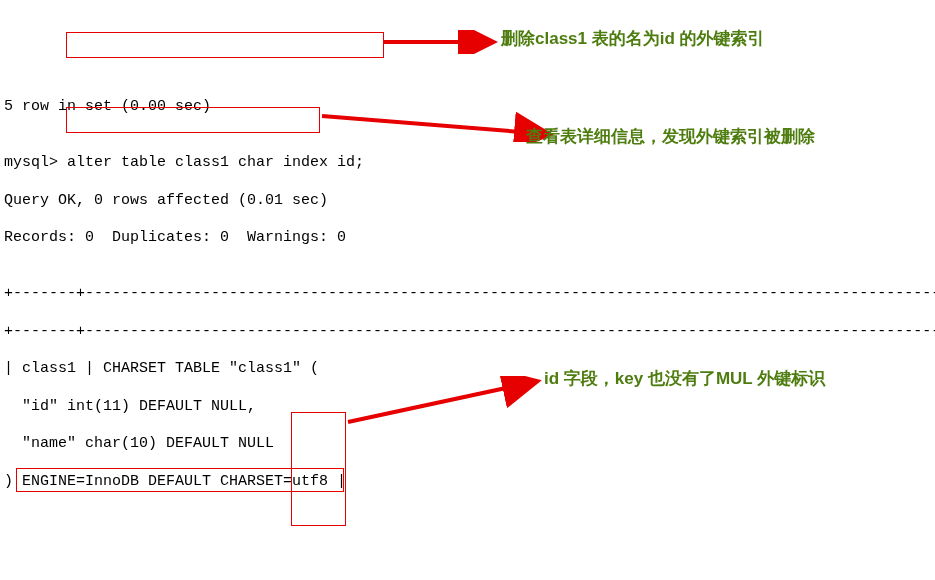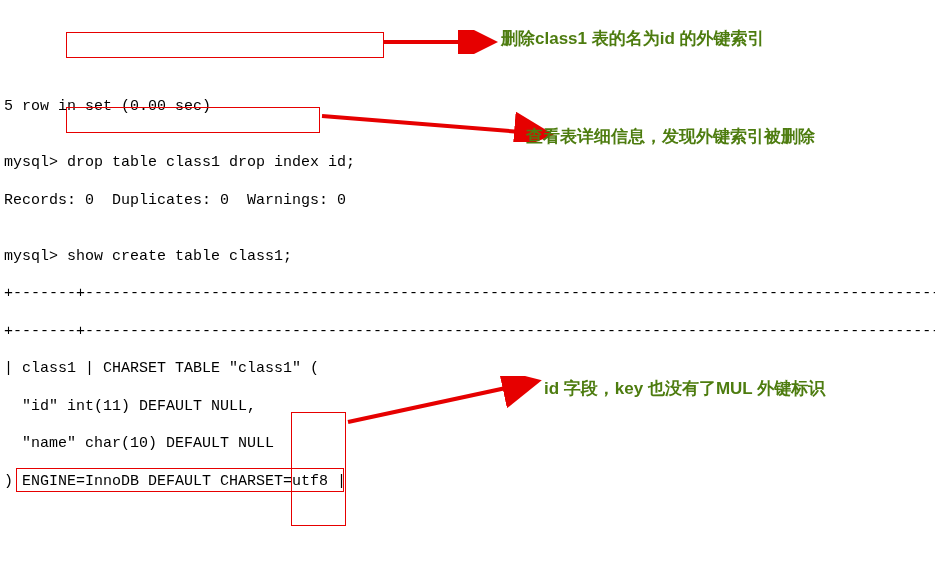--- a/index.html
+++ b/index.html
@@ -37,24 +37,24 @@
   .arrow { position:absolute; z-index:2; pointer-events:none; }
 </style>
 </head>
 <body>
 
 
 
 <div class="term">
 <span class="line">5 row in set (0.00 sec)</span>
 <span class="line"></span>
-<span class="line"><span>mysql&gt; </span><span>drop table class1 drop index id;</span></span>
+<span class="line"><span>mysql&gt; </span><span>alter table class1 char index id;</span></span>
+<span class="line">Query OK, 0 rows affected (0.01 sec)</span>
 <span class="line">Records: 0  Duplicates: 0  Warnings: 0</span>
 <span class="line"></span>
-<span class="line"><span>mysql&gt; </span><span>show create table class1;</span></span>
 <span class="line">+-------+---------------------------------------------------------------------------------------------------------</span>
 <span class="line">+-------+---------------------------------------------------------------------------------------------------------</span>
 <span class="line">| class1 | CHARSET TABLE "class1" (</span>
 <span class="line">  "id" int(11) DEFAULT NULL,</span>
 <span class="line">  "name" char(10) DEFAULT NULL</span>
 <span class="line">) ENGINE=InnoDB DEFAULT CHARSET=utf8 |</span>
 
 
 <span class="line"></span>
 
@@ -69,21 +69,21 @@
 
 
 <div class="red-box" style="left:66px; top:32px; width:316px; height:24px;"></div>
 <div class="red-box" style="left:66px; top:107px; width:252px; height:24px;"></div>
 <div class="red-box" style="left:291px; top:412px; width:53px; height:112px;"></div>
 <div class="red-box" style="left:16px; top:468px; width:326px; height:22px;"></div>
 
 
 <div class="anno" style="left:501px; top:28px;">删除class1 表的名为id 的外键索引</div>
 <div class="anno" style="left:526px; top:126px;">查看表详细信息，发现外键索引被删除</div>
-<div class="anno" style="left:544px; top:378px;">id 字段，key 也没有了MUL 外键标识</div>
+<div class="anno" style="left:544px; top:368px;">id 字段，key 也没有了MUL 外键标识</div>
 
 
 <svg class="arrow" style="left:382px; top:30px; width:120px; height:24px;" viewBox="0 0 120 24">
   <defs>
       <marker id="ah1" markerWidth="10" markerHeight="10" refX="8" refY="5" orient="auto">
         <path d="M0,0 L10,5 L0,10 Z" fill="#e60000"></path>
       </marker>
     </defs>
   <line x1="2" y1="12" x2="108" y2="12" stroke="#e60000" stroke-width="4" marker-end="url(#ah1)"></line>
 </svg>

